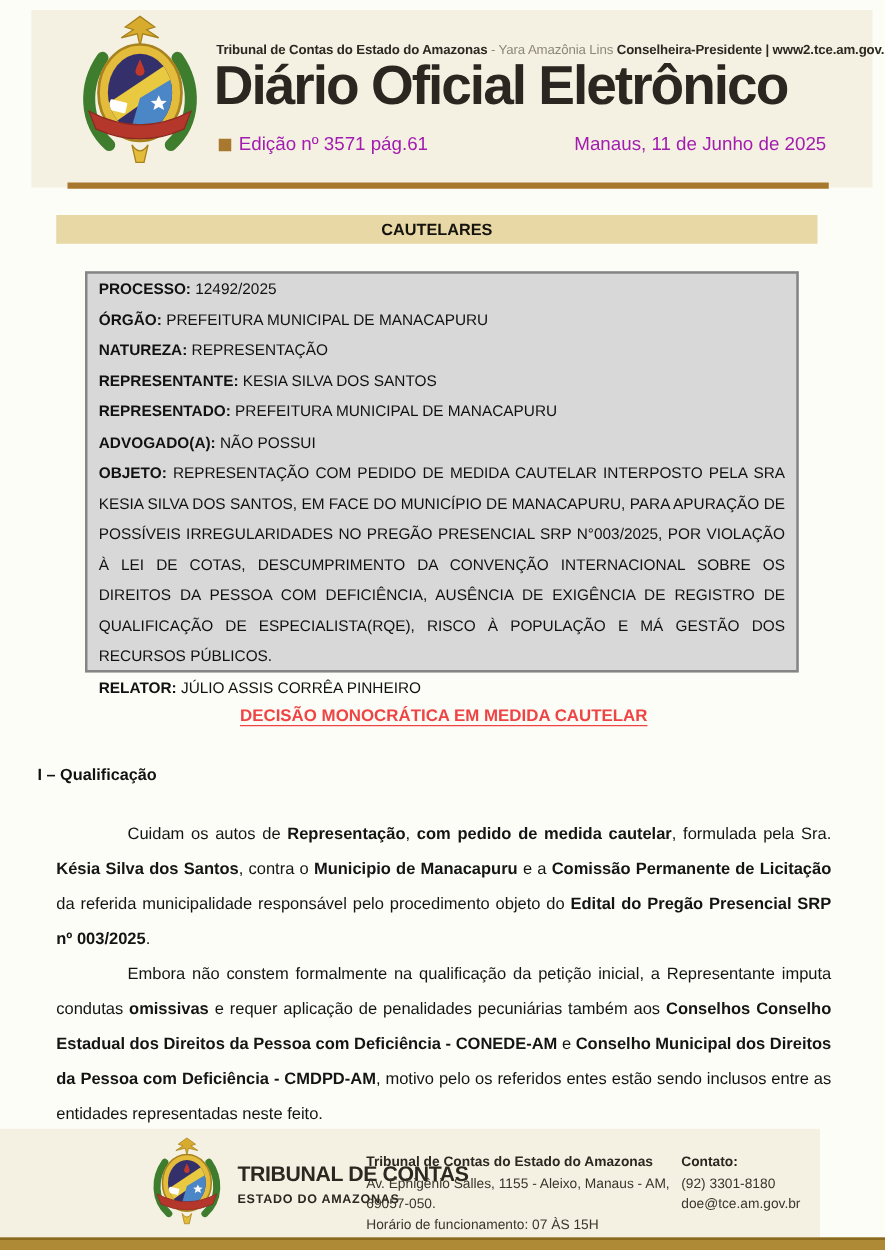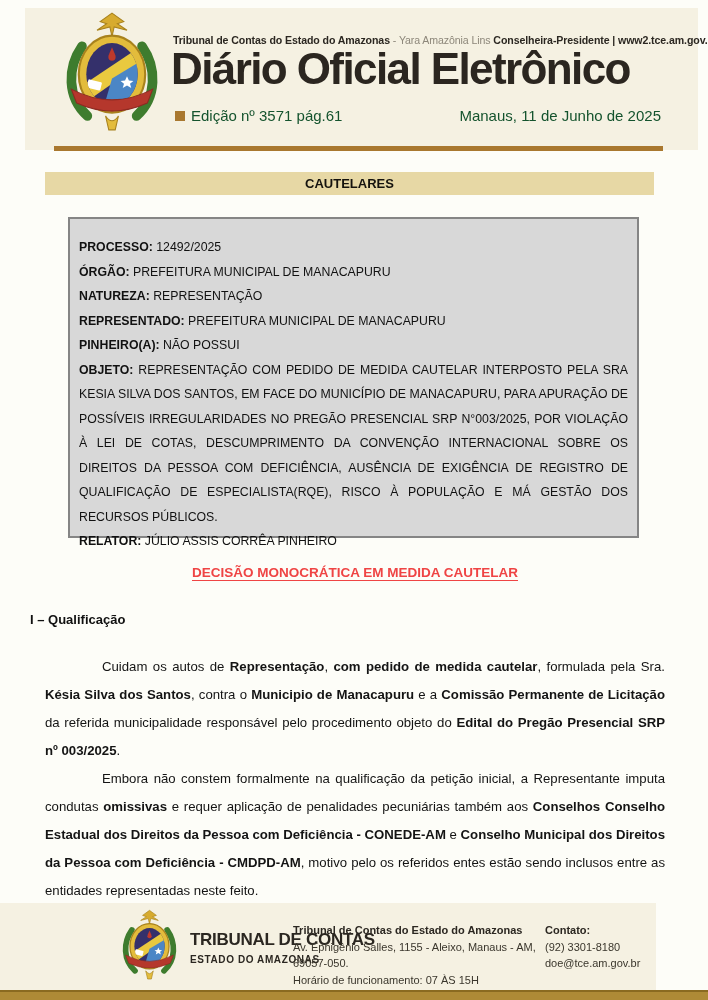--- a/index.html
+++ b/index.html
@@ -16,32 +16,32 @@
   body{font-family:"Liberation Sans","DejaVu Sans",sans-serif;color:var(--ink);}
   .page{position:relative;width:708px;height:1000px;margin:0 auto;background:#fdfdf8;overflow:hidden;}
 
   
   .header{position:absolute;left:25px;top:8px;width:673px;height:142px;background:var(--header-bg);}
   .coa-header{position:absolute;left:33px;top:4px;width:108px;height:120px;}
   .masthead{position:absolute;left:148px;top:26px;width:515px;font-size:10.6px;letter-spacing:-0.1px;color:#2b2721;white-space:nowrap;}
   .masthead .b{font-weight:bold;}
   .masthead .muted{color:#8d877a;}
   .paper-title{position:absolute;left:146px;top:36px;width:520px;font-size:44px;font-weight:bold;letter-spacing:-1.6px;color:#2b2620;white-space:nowrap;}
-  .header-bottom{position:absolute;left:150px;top:99px;width:486px;display:flex;justify-content:space-between;align-items:center;font-size:15px;color:#14532d;}
+  .header-bottom{position:absolute;left:150px;top:99px;width:486px;display:flex;justify-content:space-between;align-items:center;font-size:15px;color:#a21caf;}
   .edition{display:flex;align-items:center;gap:6px;}
   .edition-bullet{display:inline-block;width:10px;height:10px;background:var(--accent-brown);}
   .brown-rule{position:absolute;left:54px;top:146px;width:609px;height:5px;background:var(--accent-brown);}
 
   
   .section-bar{position:absolute;left:45px;top:172px;width:609px;height:23px;background:var(--section-bar-bg);
     display:flex;align-items:center;justify-content:center;font-size:13px;font-weight:bold;color:#15130e;}
 
   
   .process-box{position:absolute;left:68px;top:217px;width:571px;height:321px;background:var(--box-bg);
-    border:2px solid var(--box-border);padding:16px 9px 0 9px;font-size:12.3px;line-height:24.5px;color:#111;}
+    border:2px solid var(--box-border);padding:0 9px 0 9px;font-size:12.3px;line-height:24.5px;color:#111;}
   .process-box .field{text-align:justify;}
   .process-box .lab{font-weight:bold;}
 
   
   .decision-title{position:absolute;left:45px;top:565px;width:620px;text-align:center;font-size:13.5px;font-weight:bold;
     text-decoration:underline;text-underline-offset:3px;color:#ef4444;}
   .sec-heading{position:absolute;left:30px;top:612px;font-size:13px;font-weight:bold;color:#111;}
   .body-text{position:absolute;left:45px;top:653px;width:620px;font-size:13.2px;line-height:28px;text-align:justify;color:#141414;}
   .body-text p{text-indent:57px;margin:0;}
 
@@ -105,22 +105,23 @@
     </div>
   </div>
   <div class="brown-rule"></div>
 
   <div class="section-bar">CAUTELARES</div>
 
   <div class="process-box">
       <div class="field"><span class="lab">PROCESSO: </span><span>12492/2025</span></div>
       <div class="field"><span class="lab">ÓRGÃO: </span><span>PREFEITURA MUNICIPAL DE MANACAPURU</span></div>
       <div class="field"><span class="lab">NATUREZA: </span><span>REPRESENTAÇÃO</span></div>
+      <div class="field"><span class="lab">REPRESENTANTE: </span><span>KESIA SILVA DOS SANTOS</span></div>
       <div class="field"><span class="lab">REPRESENTADO: </span><span>PREFEITURA MUNICIPAL DE MANACAPURU</span></div>
-      <div class="field"><span class="lab">PINHEIRO(A): </span><span>NÃO POSSUI</span></div>
+      <div class="field"><span class="lab">ADVOGADO(A): </span><span>NÃO POSSUI</span></div>
       <div class="field"><span class="lab">OBJETO: </span><span>REPRESENTAÇÃO COM PEDIDO DE MEDIDA CAUTELAR INTERPOSTO PELA SRA KESIA SILVA DOS SANTOS, EM FACE DO MUNICÍPIO DE MANACAPURU, PARA APURAÇÃO DE POSSÍVEIS IRREGULARIDADES NO PREGÃO PRESENCIAL SRP N°003/2025, POR VIOLAÇÃO À LEI DE COTAS, DESCUMPRIMENTO DA CONVENÇÃO INTERNACIONAL SOBRE OS DIREITOS DA PESSOA COM DEFICIÊNCIA, AUSÊNCIA DE EXIGÊNCIA DE REGISTRO DE QUALIFICAÇÃO DE ESPECIALISTA(RQE), RISCO À POPULAÇÃO E MÁ GESTÃO DOS RECURSOS PÚBLICOS.</span></div>
       <div class="field"><span class="lab">RELATOR: </span><span>JÚLIO ASSIS CORRÊA PINHEIRO</span></div>
     </div>
 
   <div class="decision-title">DECISÃO MONOCRÁTICA EM MEDIDA CAUTELAR</div>
   <div class="sec-heading">I – Qualificação</div>
   <div class="body-text">
     <p><span>Cuidam os autos de </span><span style="font-weight: bold;">Representação</span><span>, </span><span style="font-weight: bold;">com pedido de medida cautelar</span><span>, formulada pela Sra. </span><span style="font-weight: bold;">Késia Silva dos Santos</span><span>, contra o </span><span style="font-weight: bold;">Municipio de Manacapuru</span><span> e a </span><span style="font-weight: bold;">Comissão Permanente de Licitação</span><span> da referida municipalidade responsável pelo procedimento objeto do </span><span style="font-weight: bold;">Edital do Pregão Presencial SRP nº 003/2025</span><span>.</span></p>
     <p><span>Embora não constem formalmente na qualificação da petição inicial, a Representante imputa condutas </span><span style="font-weight: bold;">omissivas</span><span> e requer aplicação de penalidades pecuniárias também aos </span><span style="font-weight: bold;">Conselhos Conselho Estadual dos Direitos da Pessoa com Deficiência - CONEDE-AM</span><span> e </span><span style="font-weight: bold;">Conselho Municipal dos Direitos da Pessoa com Deficiência - CMDPD-AM</span><span>, motivo pelo os referidos entes estão sendo inclusos entre as entidades representadas neste feito.</span></p>
   </div>

